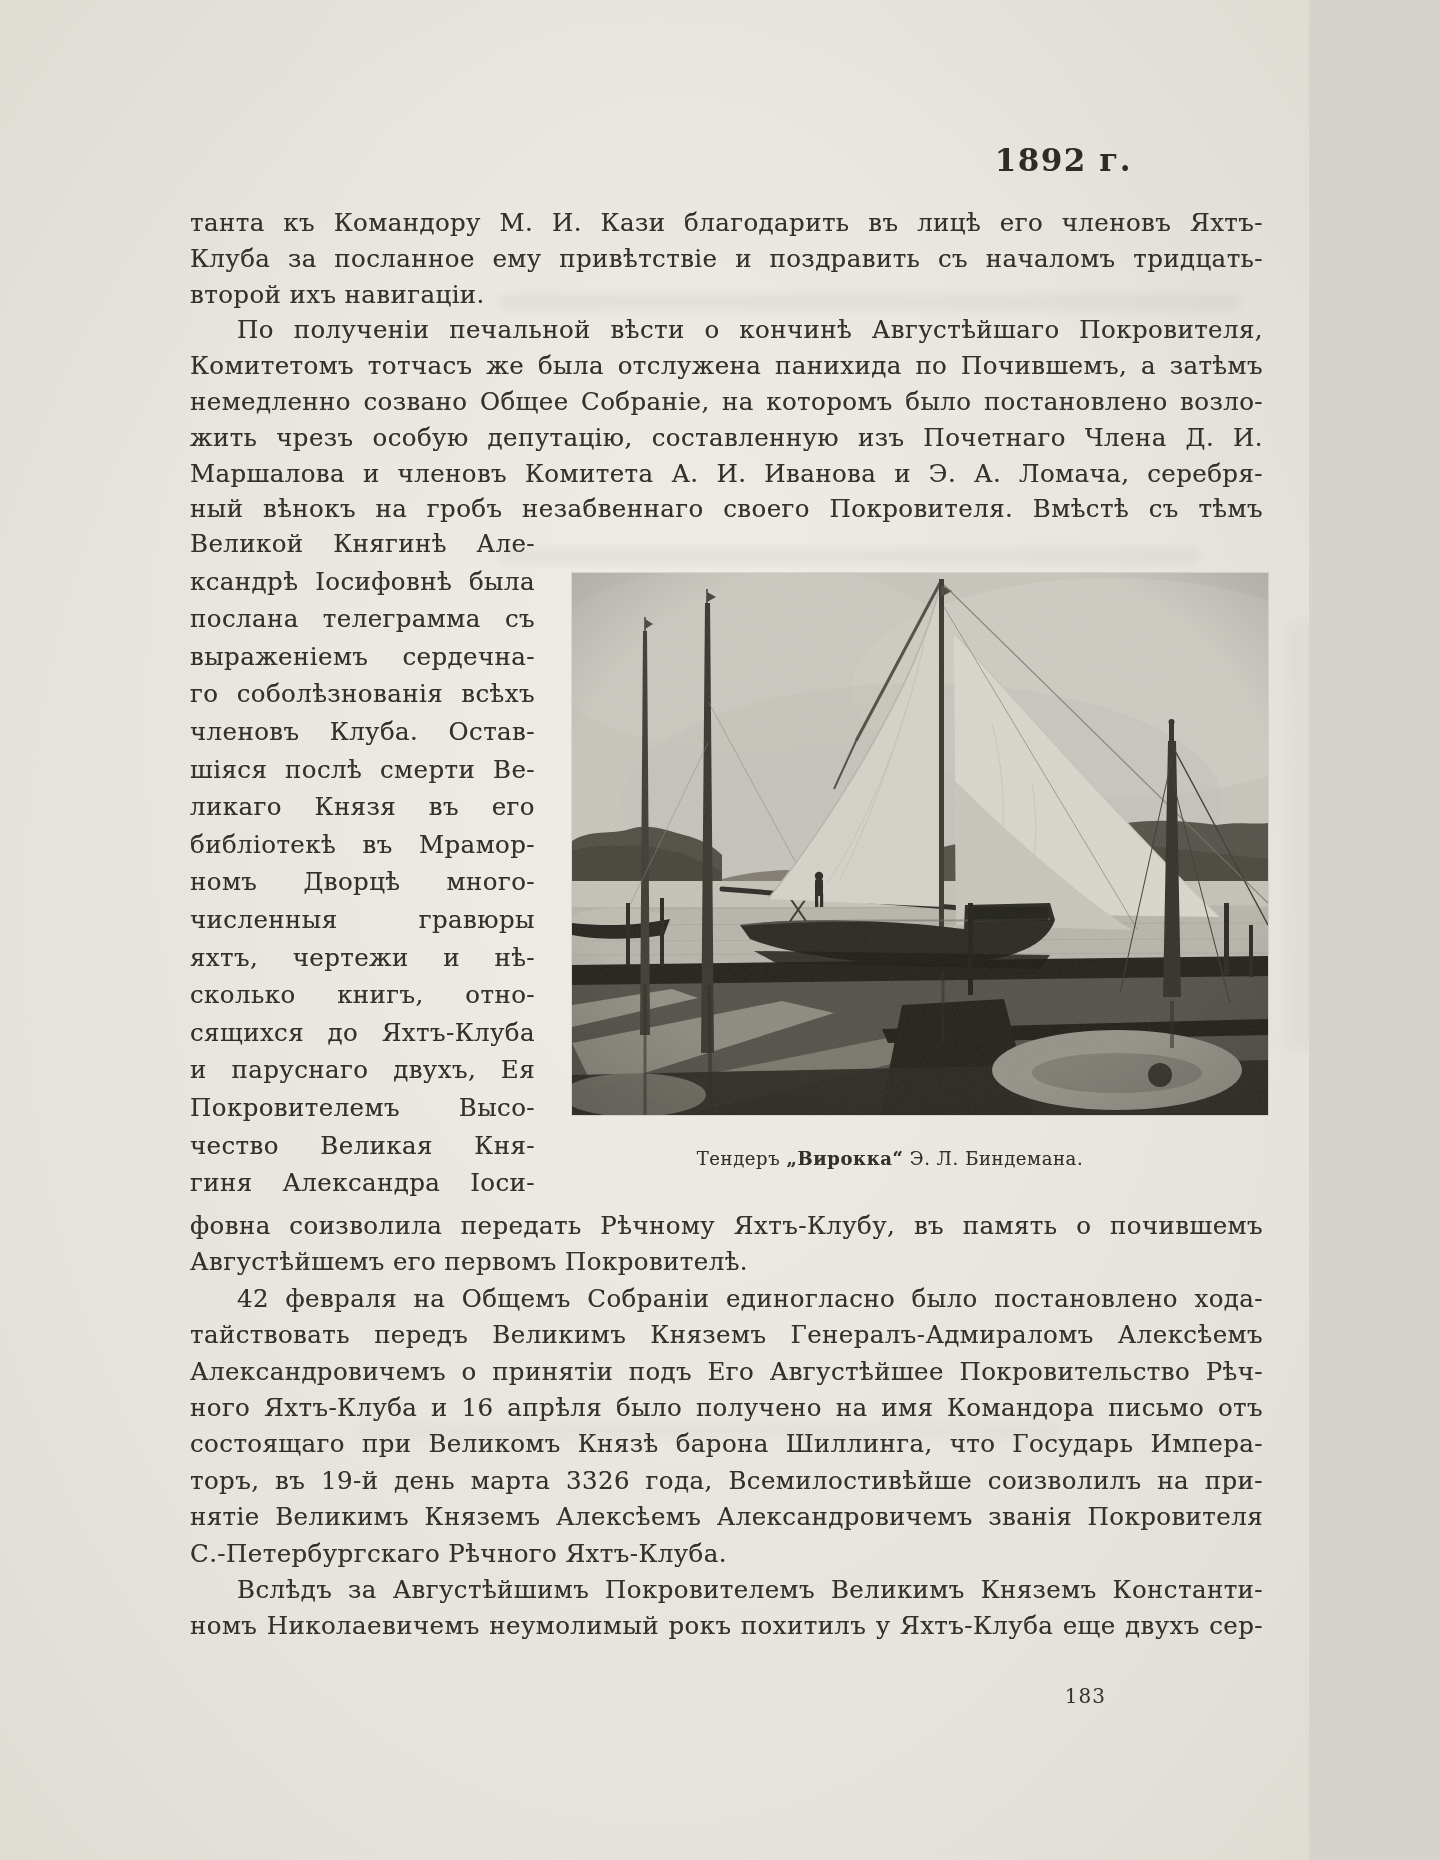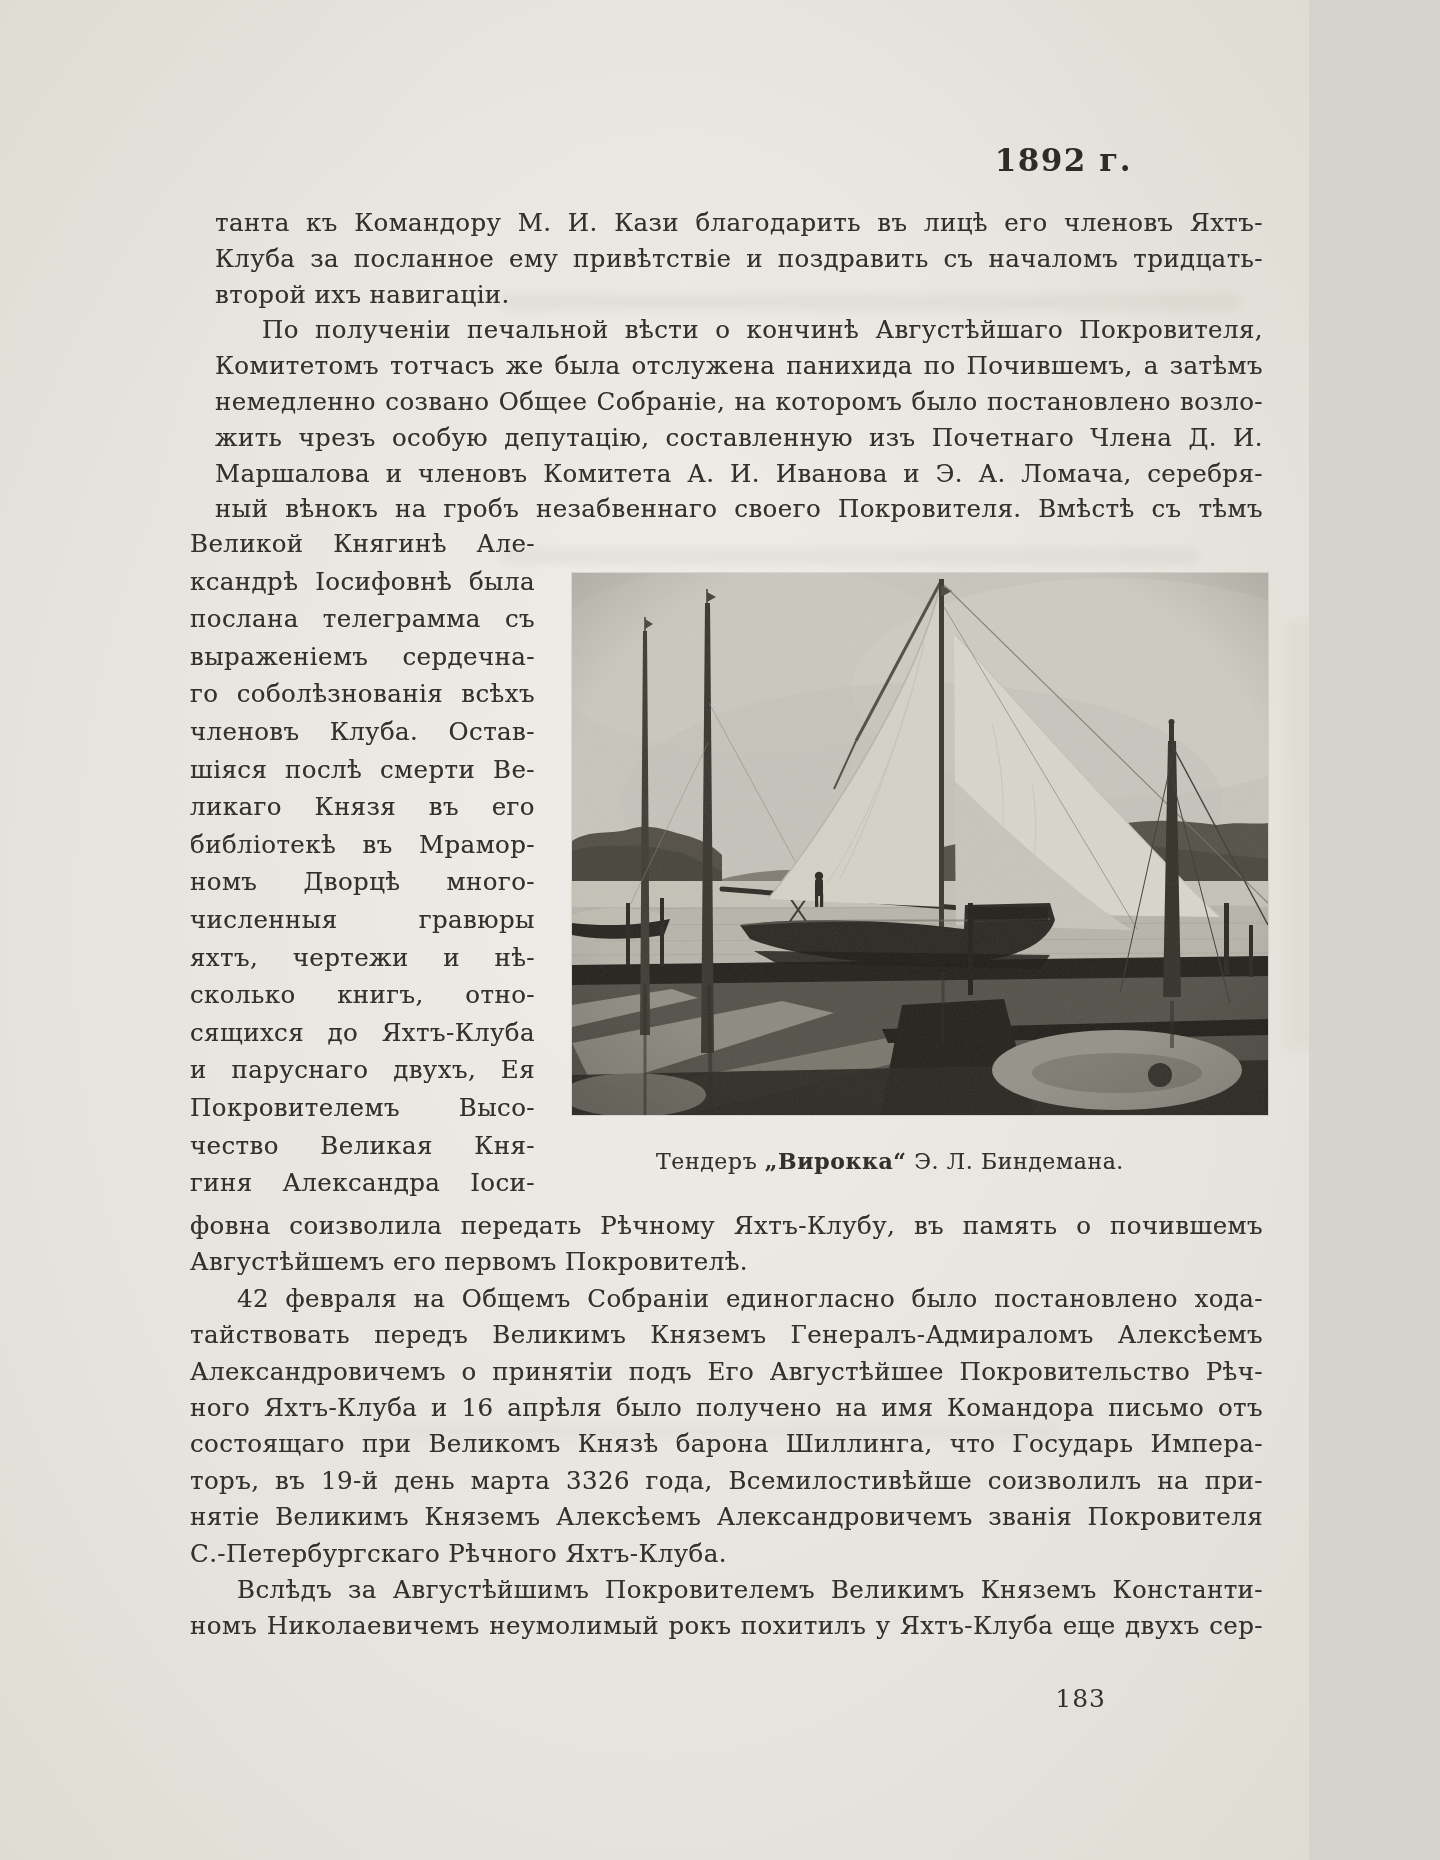--- a/index.html
+++ b/index.html
@@ -17,21 +17,21 @@
     color:#32302a;
     overflow:hidden;
   }
   .year{
     position:absolute;top:142px;right:177px;
     font-size:31px;font-weight:600;letter-spacing:1.5px;
     color:#2e2c27;
   }
   .tblock{position:absolute;overflow:hidden;}
   #top-block{left:190px;top:205px;width:1073px;}
-  #top-block .line{line-height:35.8px;margin-left:25px;}
+  #top-block .line{line-height:35.8px;}
   #left-col{left:190px;top:525px;width:345px;}
   #left-col .line{line-height:37.6px;}
   #bottom-block{left:190px;top:1208px;width:1073px;}
   #bottom-block .line{line-height:36.4px;}
   .line{
     font-size:24.5px;
     letter-spacing:.4px;
     color:#33312b;
     text-align:justify;
     text-align-last:justify;
@@ -42,27 +42,27 @@
   .line.end{text-align-last:left;}
   .line.indent{text-indent:47px;}
   .photo{
     position:absolute;left:572px;top:573px;width:696px;height:542px;
     box-shadow:0 0 0 1px rgba(90,88,80,.15);
     overflow:hidden;
   }
   .photo svg{display:block;width:100%;height:100%;}
   .caption{
     position:absolute;left:545px;top:1148px;width:690px;
-    text-align:center;font-size:22px;letter-spacing:.6px;color:#33312b;
+    text-align:center;font-size:18px;letter-spacing:.6px;color:#33312b;
     text-shadow:0 0 .5px rgba(50,48,42,.4);
   }
   .caption .b{font-weight:700;}
   .pagenum{
     position:absolute;top:1684px;right:203px;
-    font-size:25px;letter-spacing:1px;color:#34322c;text-align:center;
+    font-size:20px;letter-spacing:1px;color:#34322c;text-align:center;
   }
   .ghost{
     position:absolute;background:rgba(138,141,122,.09);
     filter:blur(4px);border-radius:8px;pointer-events:none;
   }
   .ghost.g1{left:500px;top:294px;width:740px;height:16px;}
   .ghost.g2{left:500px;top:548px;width:700px;height:16px;}
   .ghost.g3{left:1285px;top:620px;width:64px;height:430px;background:rgba(138,141,122,.05);}
   .ghost.g4{left:360px;top:1424px;width:700px;height:14px;background:rgba(138,141,122,.05);}
 </style>

